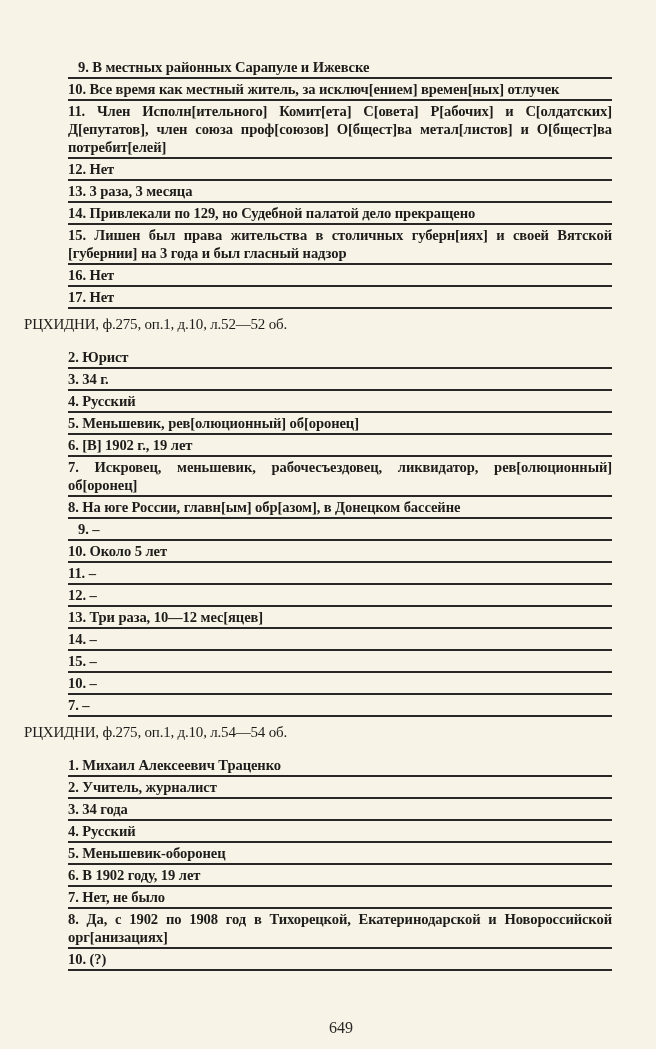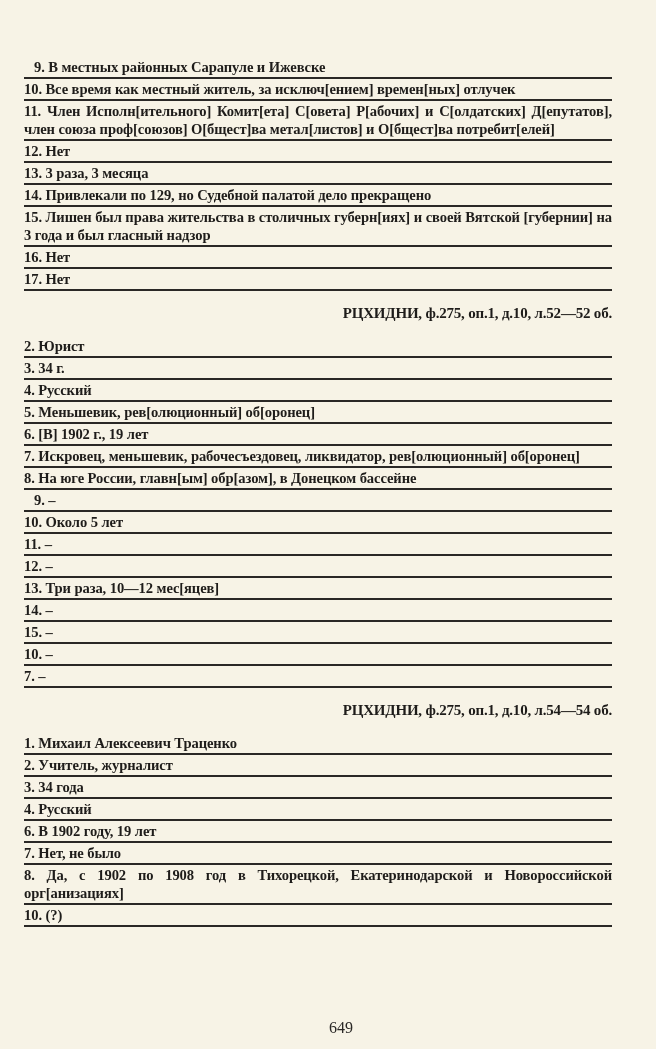--- a/index.html
+++ b/index.html
@@ -21,34 +21,35 @@
       width: 588px;
       top: 57px;
     }
     .row {
       border-bottom: 2px solid #2a2826;
       padding: 1px 0 1px 0;
       font-size: 14.6px;
       line-height: 18px;
       letter-spacing: -0.1px;
       font-weight: bold;
+      margin-left: 44px;
     }
     .row .txt {
       display: block;
     }
     .row.indent { padding-left: 10px; }
     .row.justify .txt {
       text-align: justify;
       text-align-last: left;
     }
     .source {
-      text-align: right;
+      text-align: left;
       font-size: 15px;
-      font-weight: bold;
-      margin-top: 14px;
+      font-weight: normal;
+      margin-top: 7px;
       margin-bottom: 14px;
       letter-spacing: -0.2px;
     }
     .page-number {
       position: absolute;
       top: 1019px;
       left: 0;
       width: 656px;
       text-align: center;
       font-size: 16px;
@@ -152,20 +153,23 @@
     <div class="row">
         <span class="txt">2. Учитель, журналист</span>
       </div>
     <div class="row">
         <span class="txt">3. 34 года</span>
       </div>
     <div class="row">
         <span class="txt">4. Русский</span>
       </div>
     <div class="row">
+        <span class="txt">5. Меньшевик-оборонец</span>
+      </div>
+    <div class="row">
         <span class="txt">6. В 1902 году, 19 лет</span>
       </div>
     <div class="row">
         <span class="txt">7. Нет, не было</span>
       </div>
     <div class="row justify">
         <span class="txt">8. Да, с 1902 по 1908 год в Тихорецкой, Екатеринодарской и Новороссийской орг[анизациях]</span>
       </div>
     <div class="row">
         <span class="txt">10. (?)</span>

